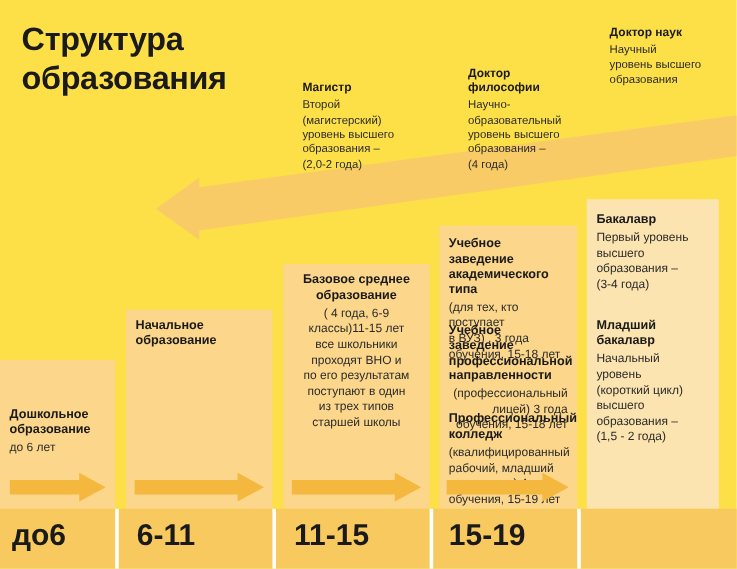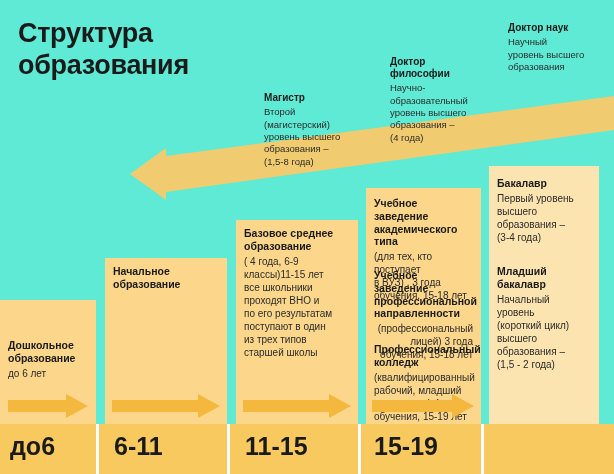--- a/index.html
+++ b/index.html
@@ -10,21 +10,21 @@
     width: 614px;
     height: 474px;
     background: #ffffff;
     font-family: "Liberation Sans", sans-serif;
     overflow: hidden;
   }
   #stage {
     position: relative;
     width: 614px;
     height: 474px;
-    background: #5eead4;
+    background: #fde047;
   }
 
   
   .title {
     position: absolute;
     left: 18px;
     top: 18px;
     font-size: 27px;
     font-weight: bold;
     line-height: 1.18;
@@ -133,21 +133,21 @@
     <div class="b-head" style="white-space:pre-line;">Дошкольное
 образование</div>
     <div class="b-body" style="white-space:pre-line;">до 6 лет</div>
   </div>
 
   <div class="block" style="left:105px; top:258px; width:126px;">
     <div class="b-head" style="white-space:pre-line;">Начальное
 образование</div>
   </div>
 
-  <div class="block" style="left:236px; top:220px; width:122px;">
+  <div class="block" style="left:236px; top:220px; width:122px;text-align:center;">
     <div class="b-head" style="white-space:pre-line;">Базовое среднее
 образование</div>
     <div class="b-body" style="white-space:pre-line;">( 4 года, 6-9
 классы)11-15 лет
 все школьники
 проходят ВНО и
 по его результатам
 поступают в один
 из трех типов
 старшей школы</div>
@@ -190,27 +190,27 @@
   <div class="block" style="left:489px; top:258px; width:90px;">
     <div class="b-head" style="white-space:pre-line;">Младший
 бакалавр</div>
     <div class="b-body" style="white-space:pre-line;">Начальный уровень
 (короткий цикл)
 высшего
 образования –
 (1,5 - 2 года)</div>
   </div>
 
-  <div class="freetext" style="left:264px; top:68px; width:100px;margin-top:24px;">
+  <div class="freetext" style="left:252px; top:68px; width:100px;">
     <div class="b-head" style="white-space:pre-line;">Магистр</div>
     <div class="b-body" style="white-space:pre-line;">Второй
 (магистерский)
 уровень высшего
 образования –
-(1,5-8 года)</div>
+(2,0-2 года)</div>
   </div>
 
   <div class="freetext" style="left:390px; top:56px; width:100px;">
     <div class="b-head" style="white-space:pre-line;">Доктор
 философии</div>
     <div class="b-body" style="white-space:pre-line;">Научно-
 образовательный
 уровень высшего
 образования –
 (4 года)</div>

